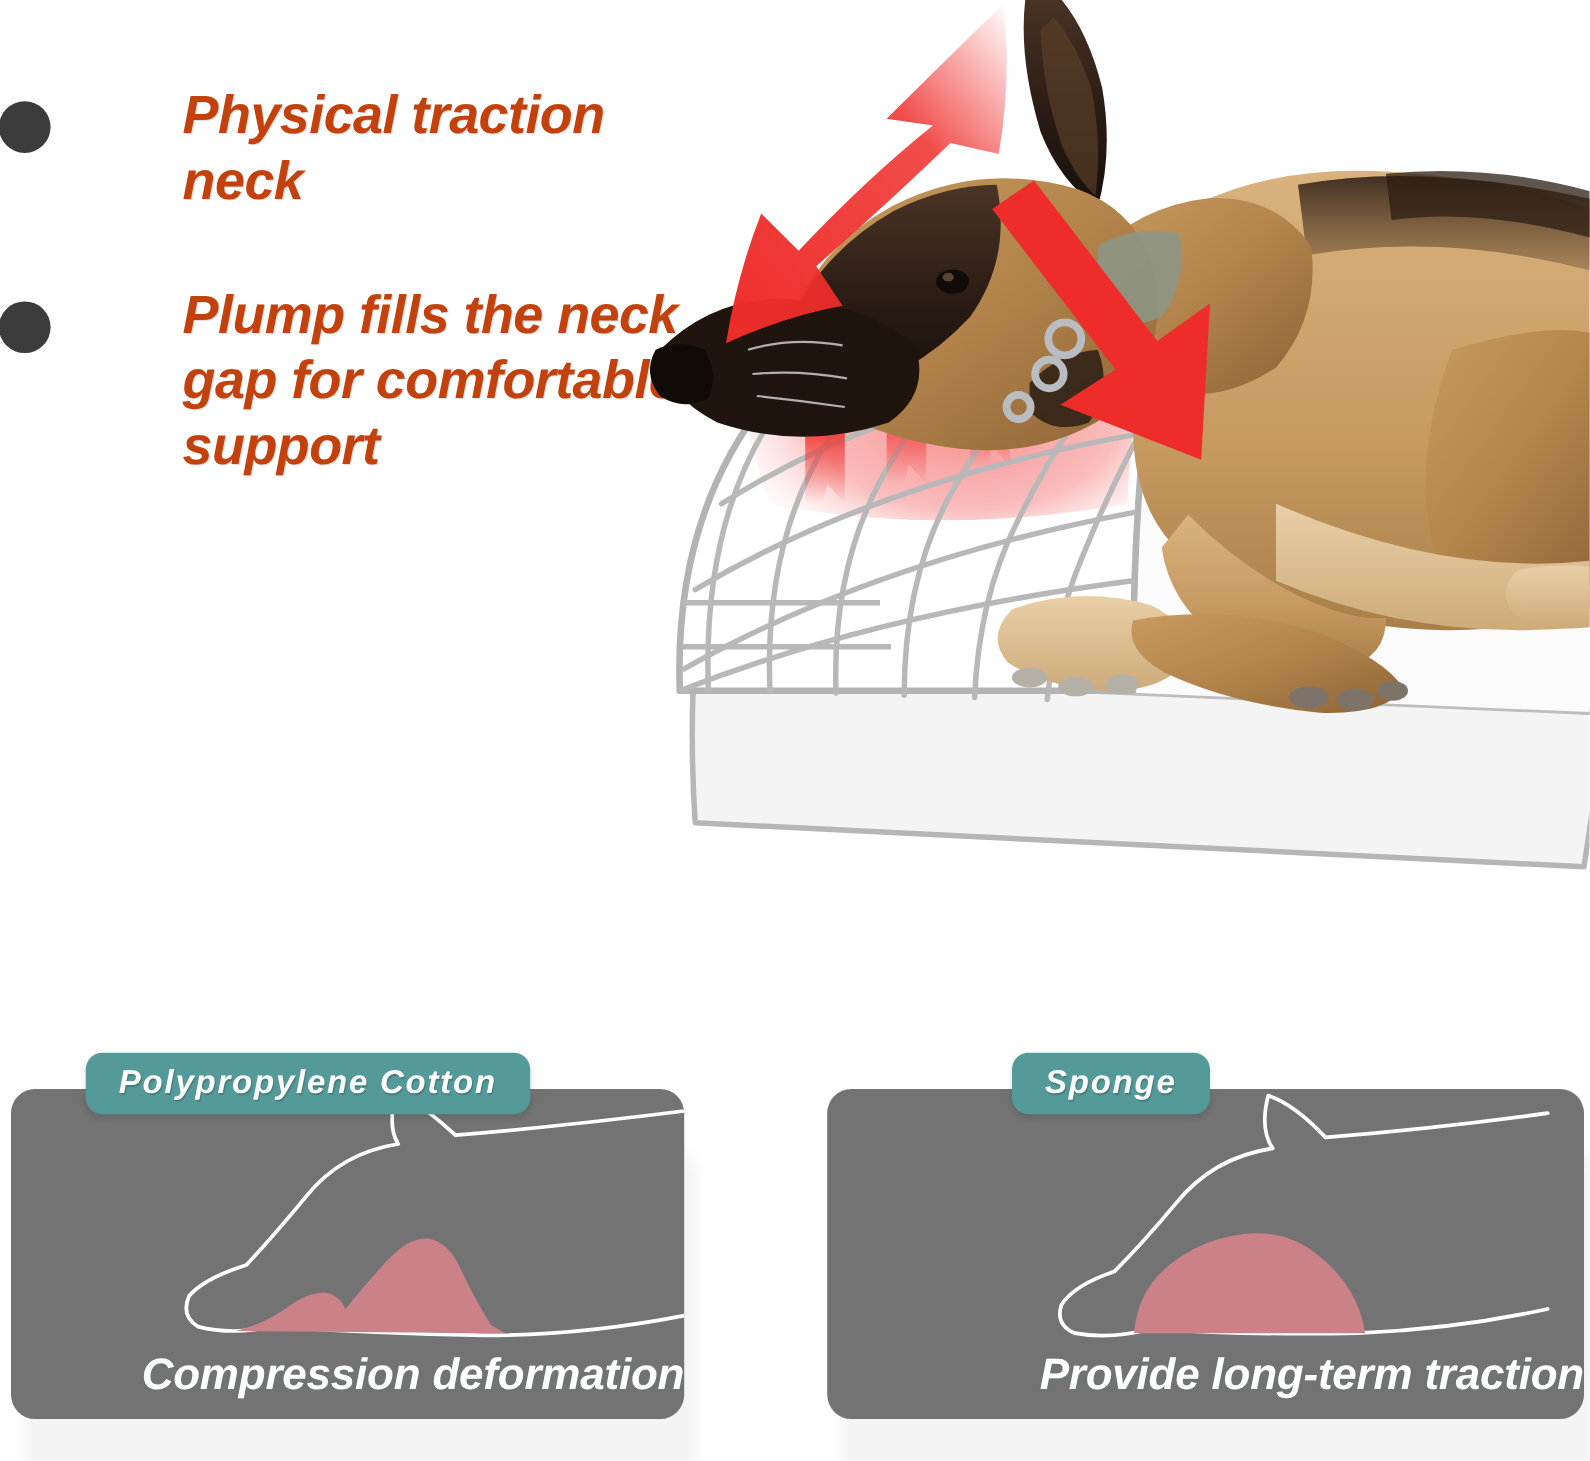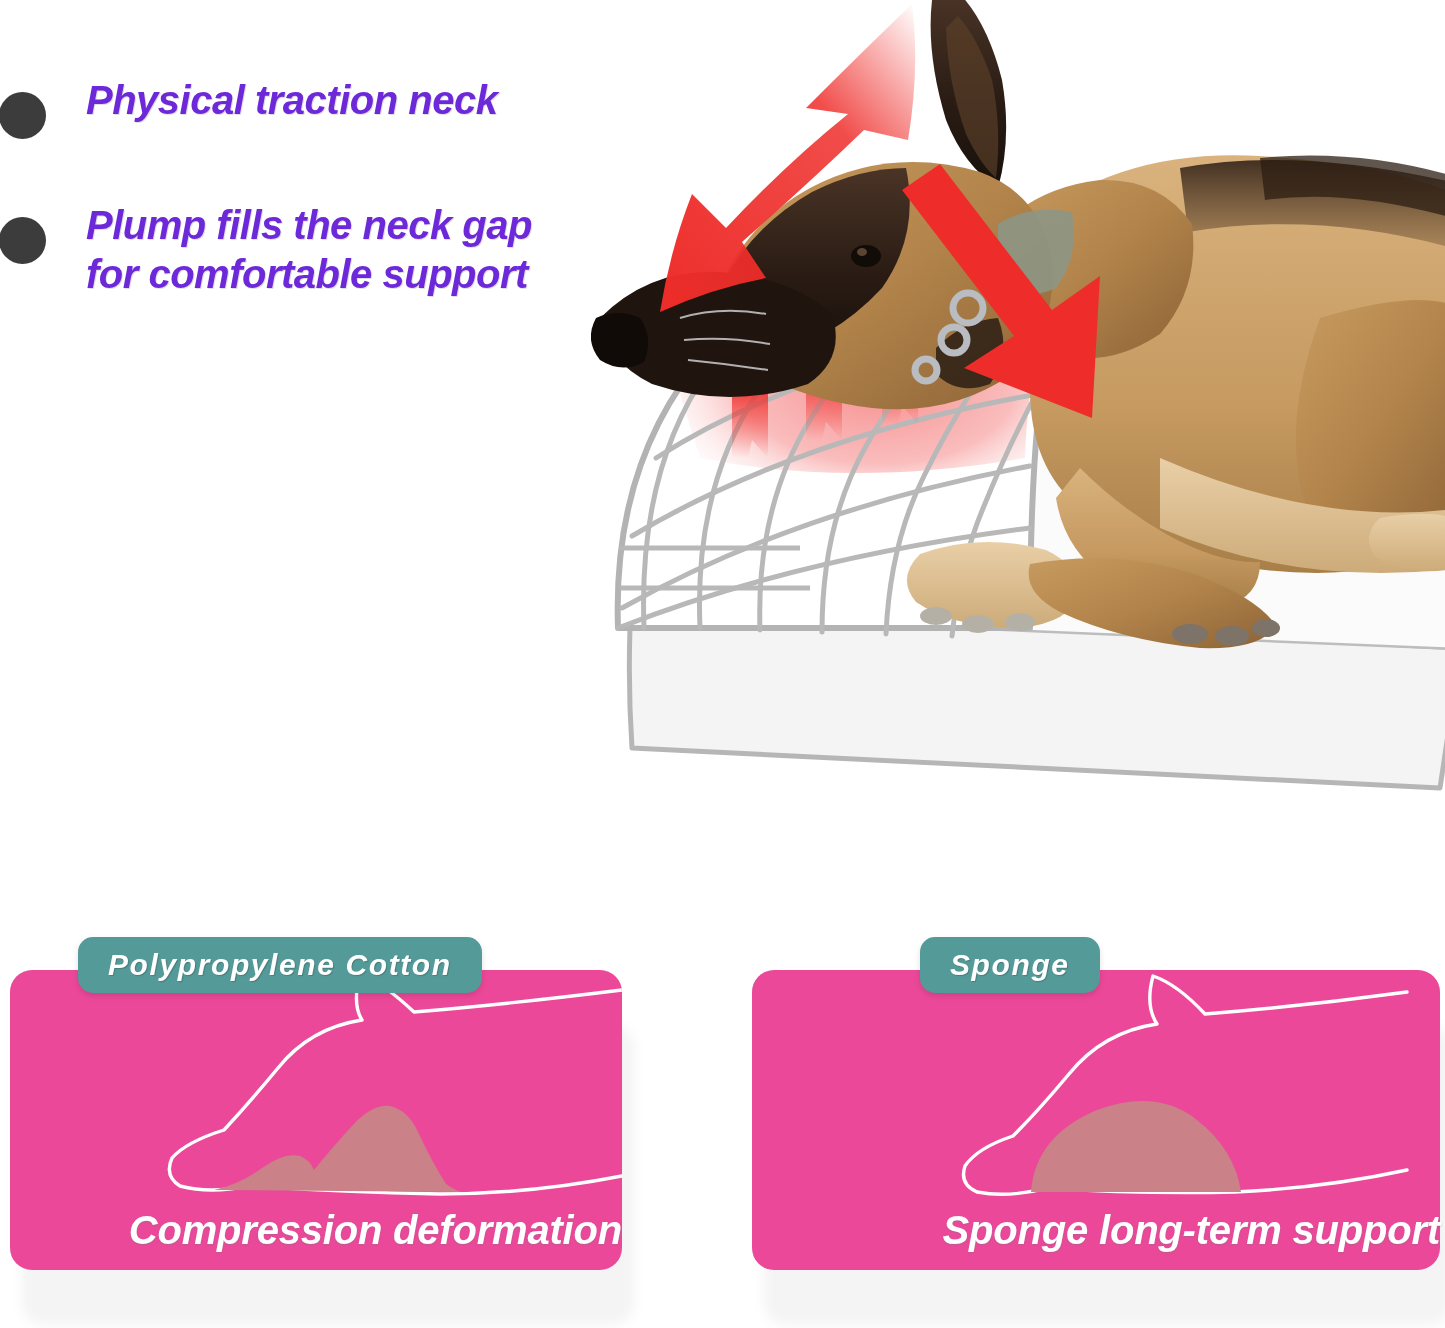--- a/index.html
+++ b/index.html
@@ -14,38 +14,38 @@
 
   
   .bullets{position:absolute;left:0;top:76px;width:660px;}
   .bullet-row{position:relative;display:flex;align-items:flex-start;}
   .bullet-row + .bullet-row{margin-top:62px;}
   .dot{
     flex:0 0 auto;width:47px;height:47px;border-radius:50%;
     background:#3c3c3c;margin-left:-1px;margin-top:16px;
   }
   .bullet-text{
-    margin-left:40px;
-    font-size:40px;line-height:1.22;
+    margin-left:120px;
+    font-size:49px;line-height:1.22;
     font-weight:bold;font-style:italic;
-    color:#6d28d9;
+    color:#c2410c;
     letter-spacing:-0.5px;
     text-shadow:1px 1px 0 rgba(160,160,160,.35);
   }
   .bullet-row:first-child .bullet-text{max-width:560px;}
   .bullet-row:nth-child(2) .bullet-text{max-width:470px;}
 
   
   .hero{position:absolute;left:560px;top:-12px;width:900px;height:830px;}
   .hero svg{position:absolute;left:0;top:0;width:900px;height:830px;}
 
   
   .panels{position:absolute;left:0;top:940px;width:1445px;height:388px;}
-  .panel{position:absolute;top:30px;height:300px;border-radius:22px;
-         background:#ec4899;overflow:visible;}
+  .panel{position:absolute;top:50px;height:300px;border-radius:22px;
+         background:#737373;overflow:visible;}
   .panel.left{left:10px;width:612px;}
   .panel.right{left:752px;width:688px;}
   .panel-inner{position:absolute;inset:0;border-radius:22px;overflow:hidden;}
   .panel-shadow{
     position:absolute;left:12px;top:55px;width:100%;height:100%;
     border-radius:22px;background:rgba(0,0,0,0.045);filter:blur(6px);z-index:-1;
   }
   .badge{
     position:absolute;top:-33px;height:56px;border-radius:15px;
     background:#549a98;
@@ -286,17 +286,17 @@
           <path d="M622 22 Q520 36 420 44 Q392 14 368 6 Q360 36 372 54
                    Q318 62 284 104 Q254 140 228 166 Q192 178 180 196
                    Q174 214 192 222 Q224 228 262 218 Q352 224 450 222
                    Q540 218 622 200" fill="none" stroke="#ffffff" stroke-width="3.4" stroke-linecap="round" stroke-linejoin="round"></path>
 
           <path d="M246 222 Q250 166 312 140 Q372 118 412 150
                    Q450 180 456 222 Z" fill="#ca8187"></path>
         </svg>
       </div>
       <div class="badge narrow">Sponge</div>
-      <div class="caption">Sponge long-term support</div>
+      <div class="caption">Provide long-term traction</div>
     </div>
 
   </div>
 </div>
 
 </body></html>

